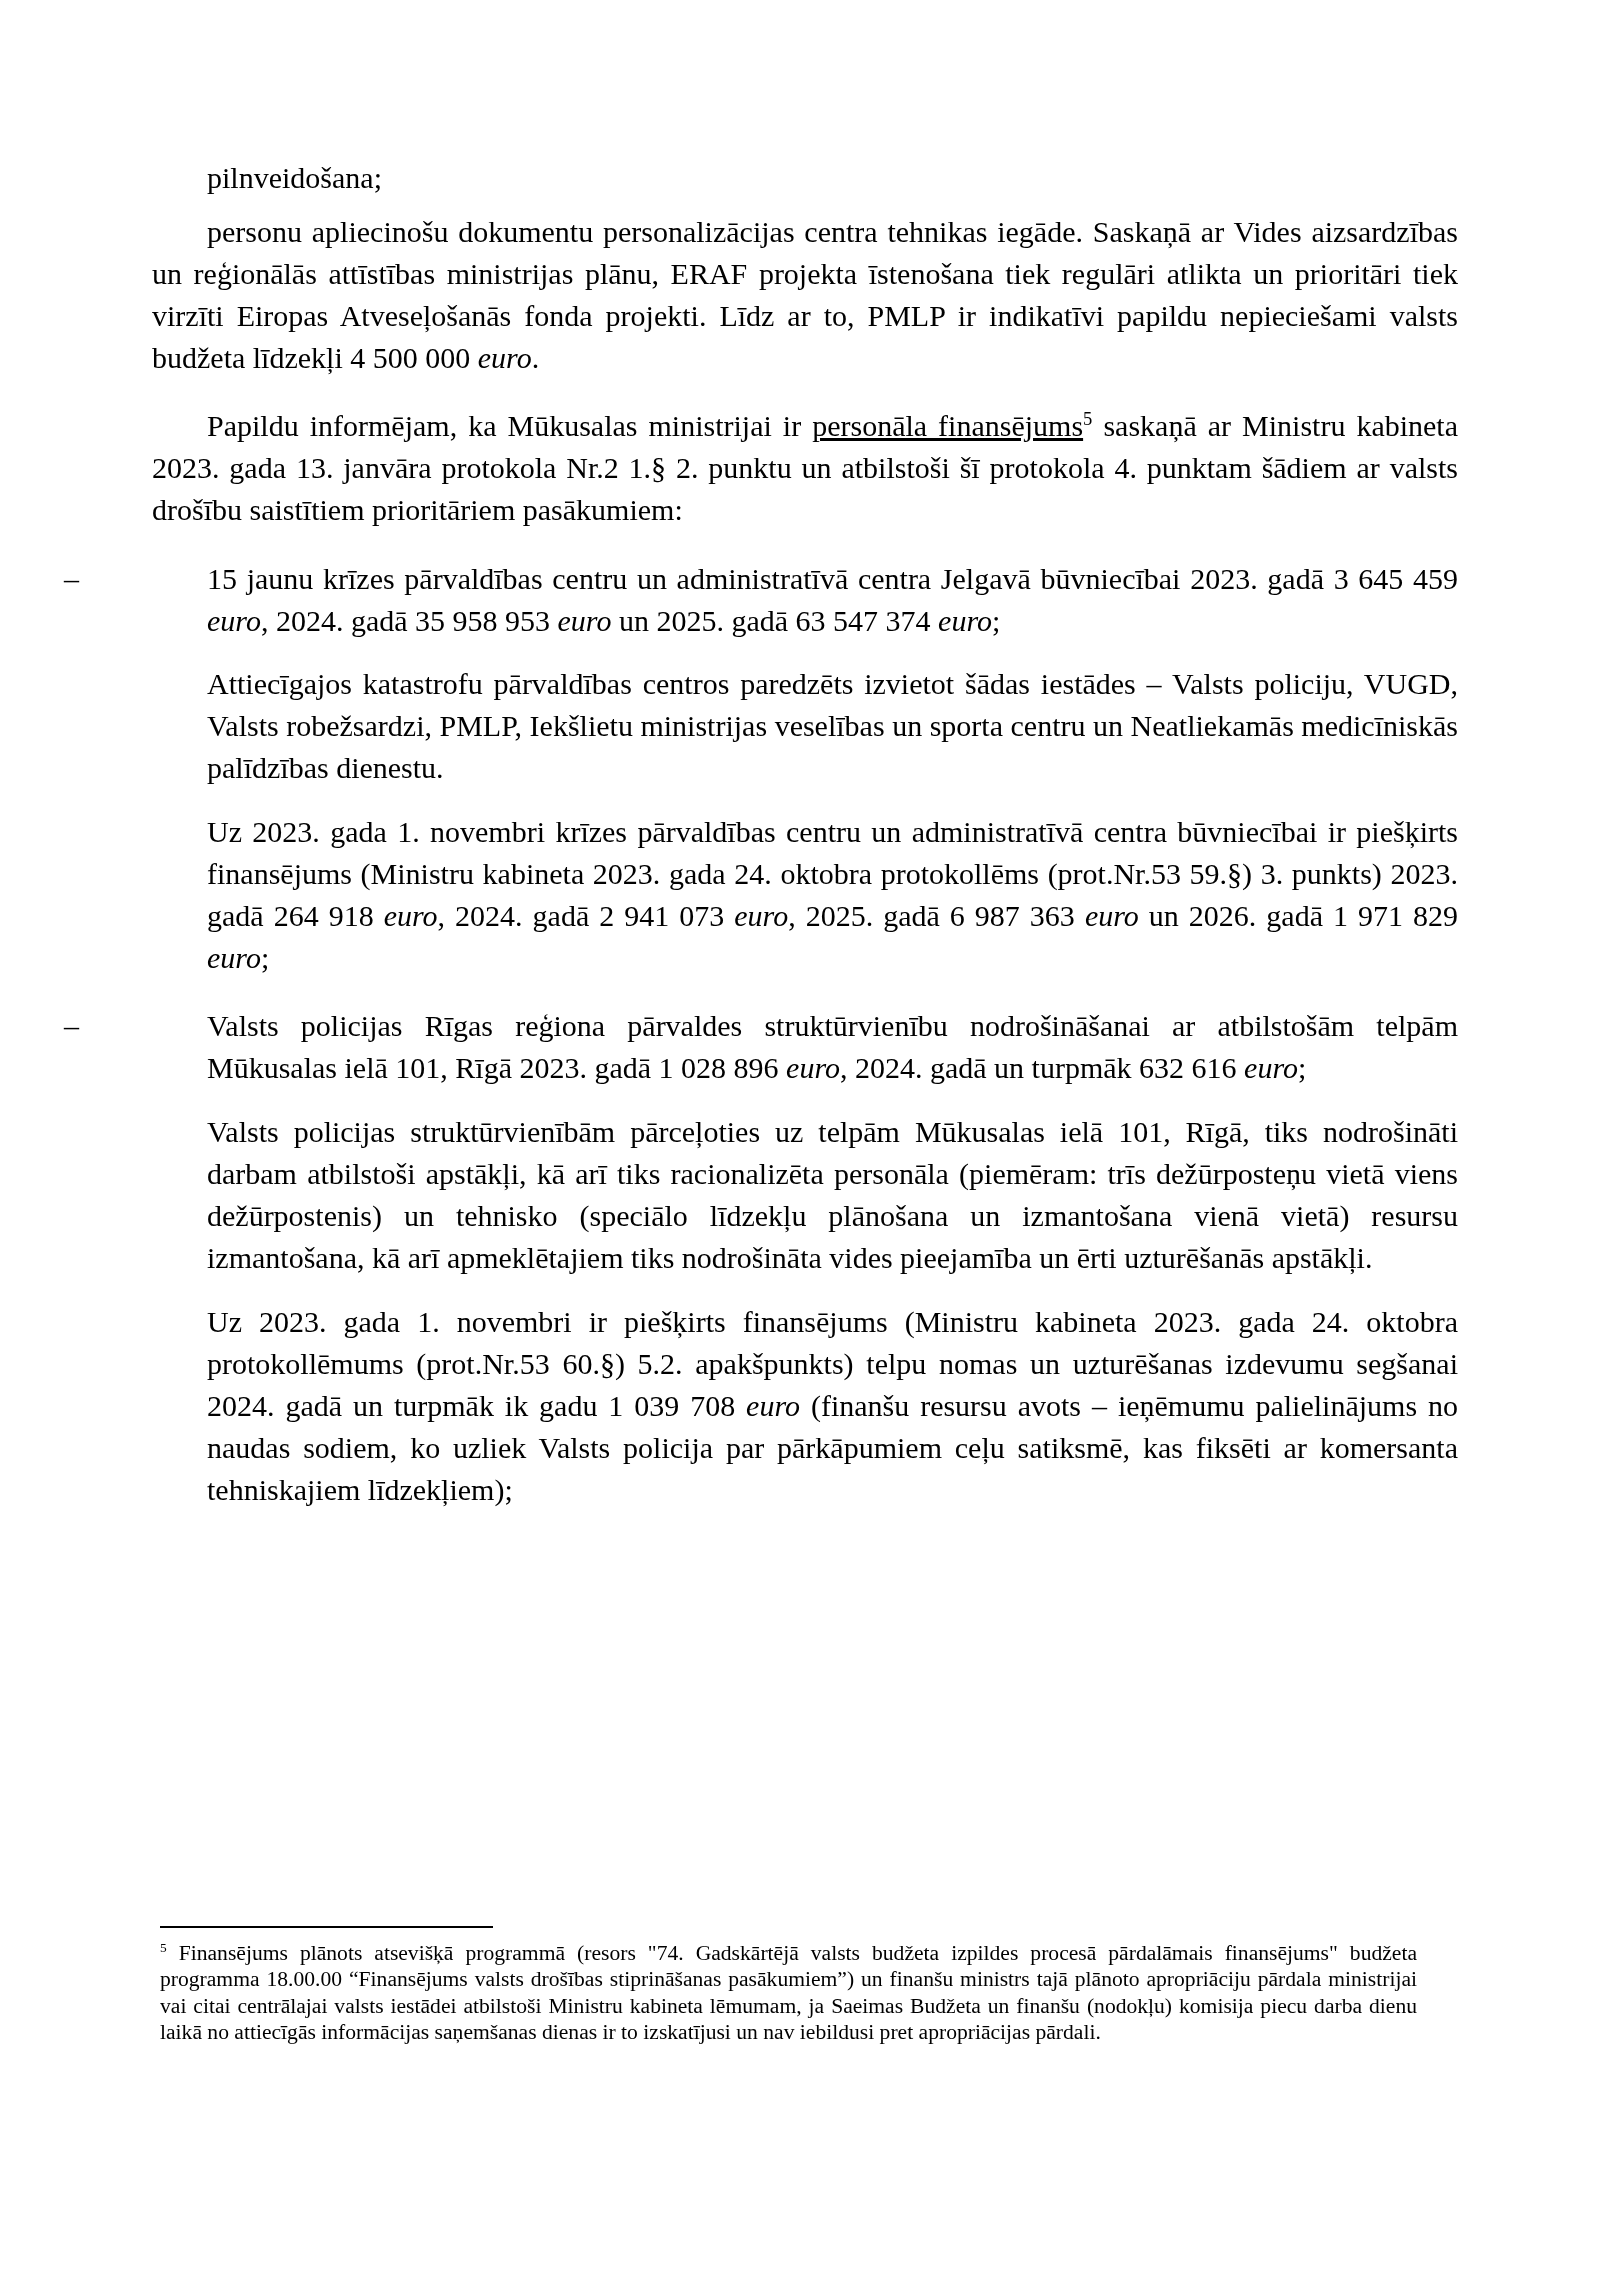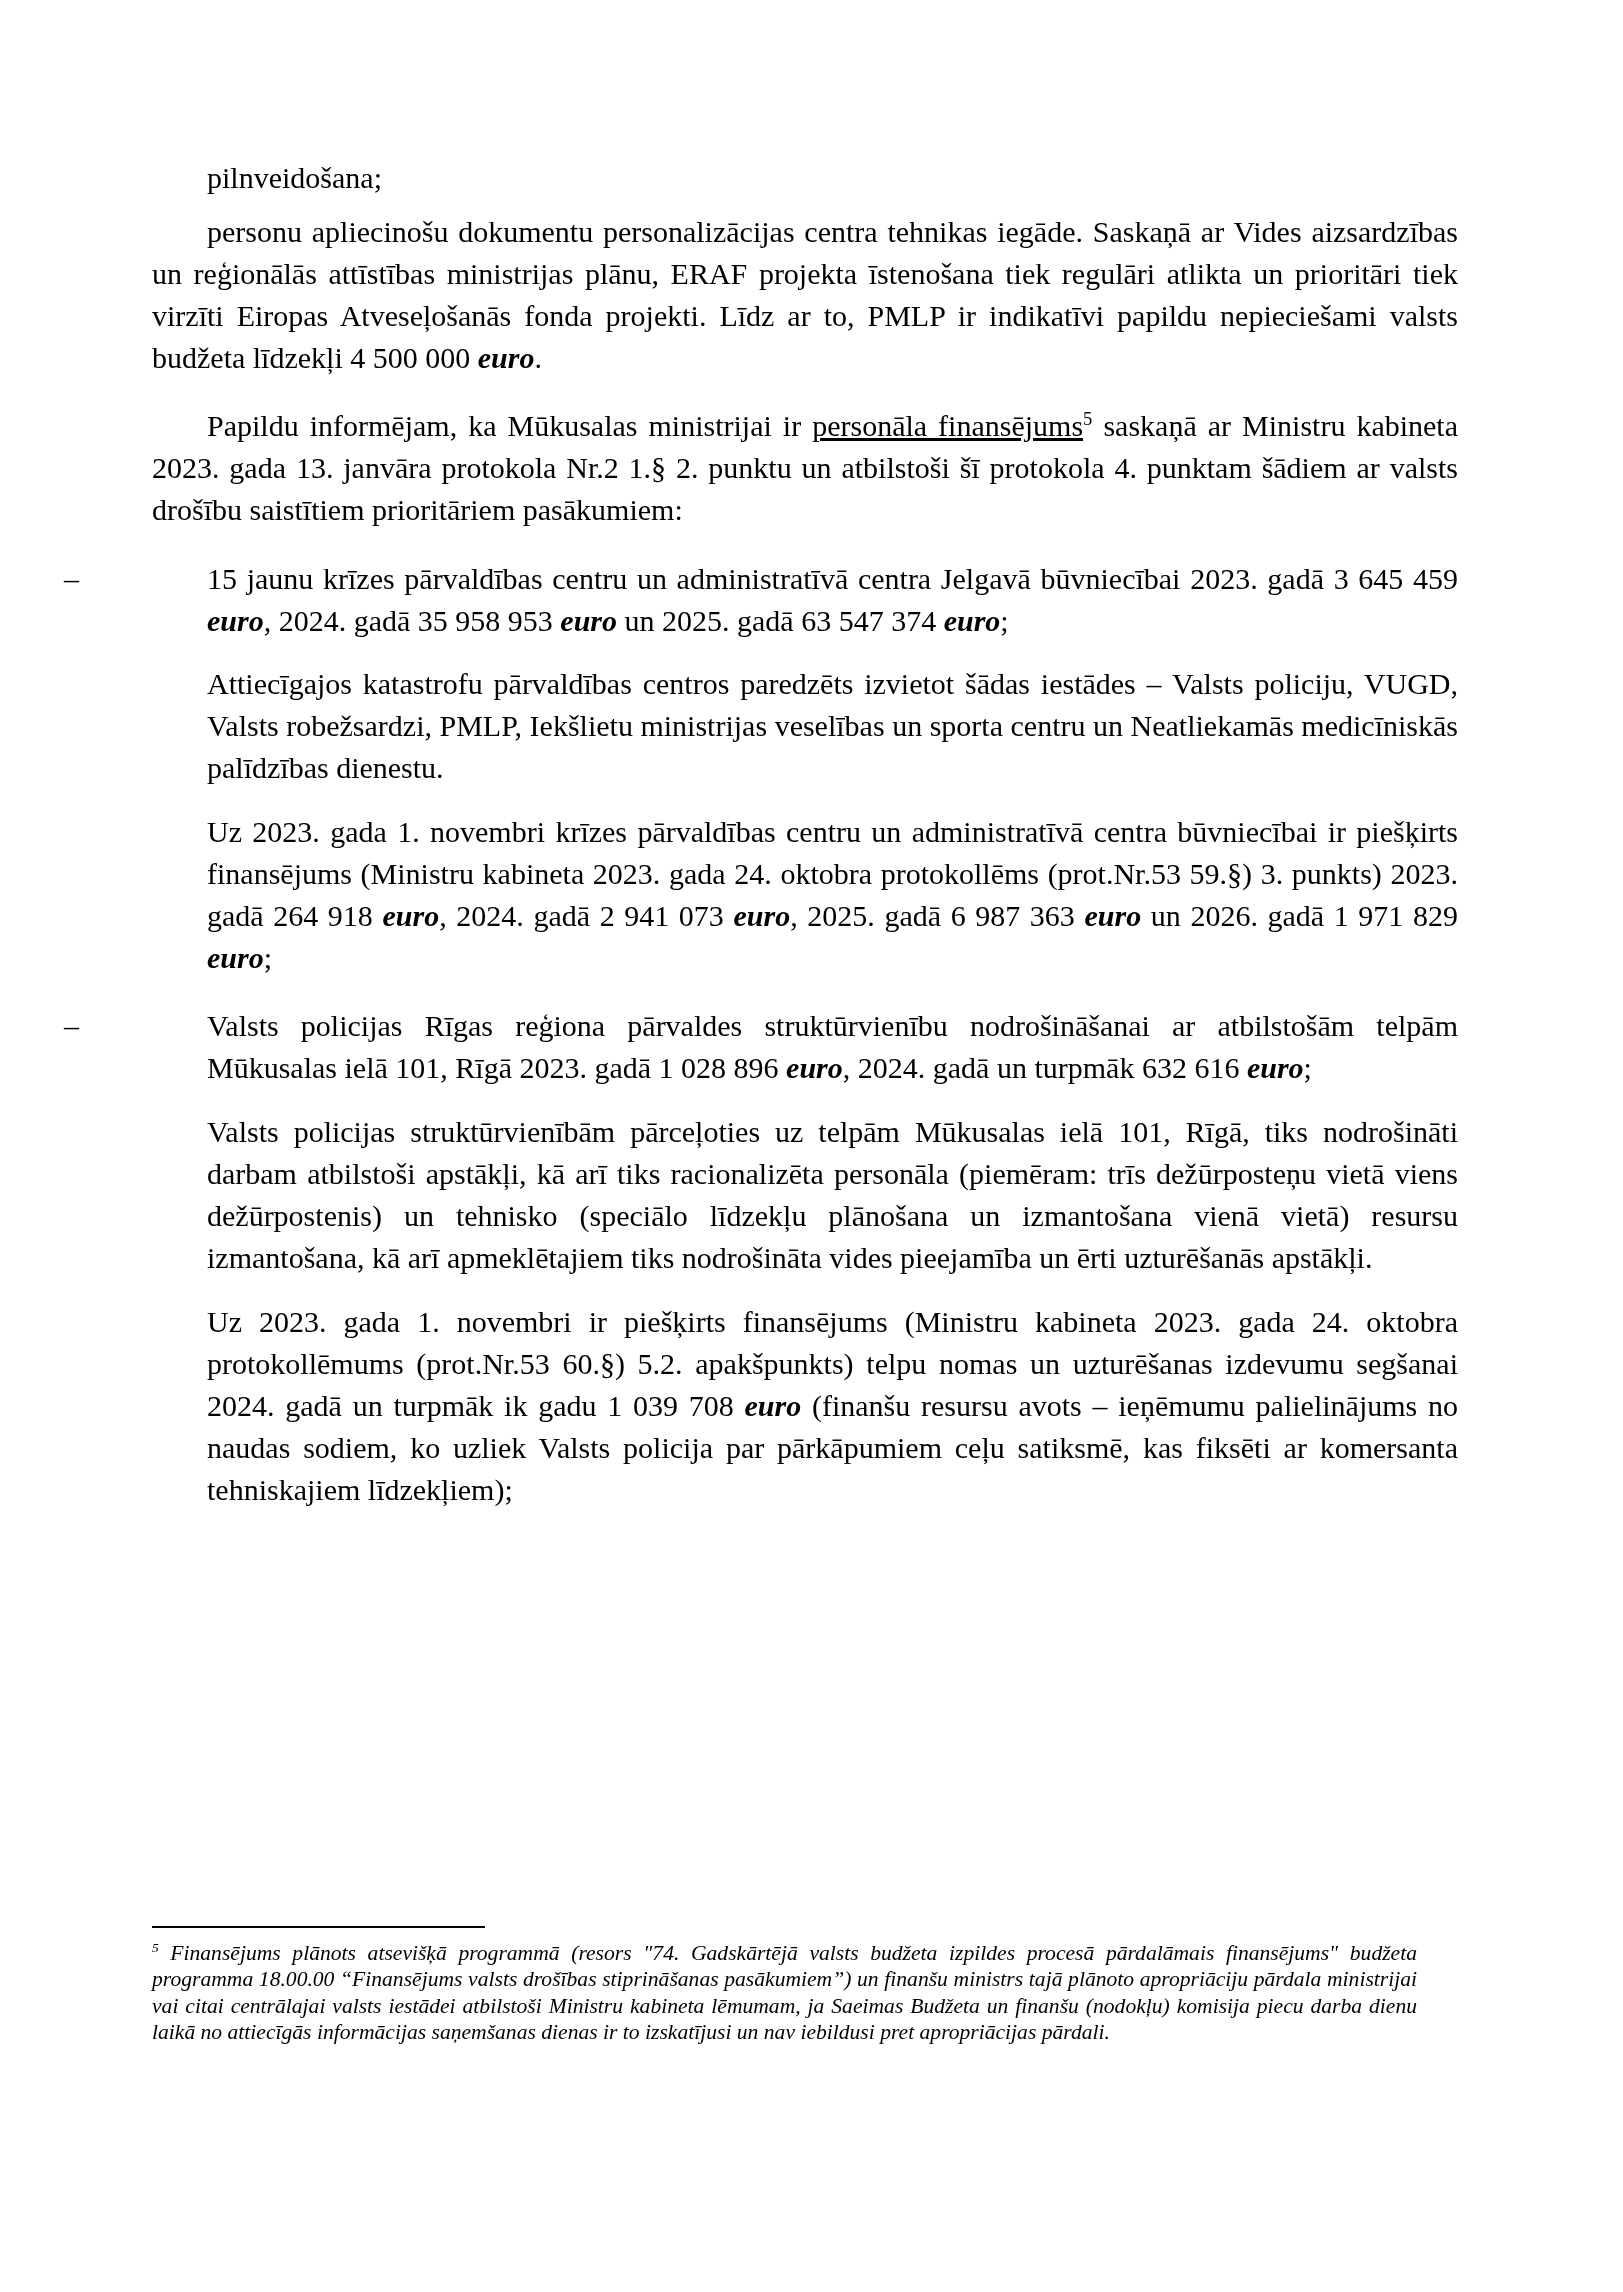--- a/index.html
+++ b/index.html
@@ -47,34 +47,33 @@
     margin-left: 55px;
   }
   .list-item .item-text { margin: 0; }
   .list-item .dash {
     position: absolute;
     left: -143px;
     top: 0;
     font-style: normal;
   }
 
-  .italic { font-style: italic; font-weight: bold; }
+  .italic { font-style: italic; }
   .underline { text-decoration: underline; }
   .sup {
     font-size: 0.62em;
     vertical-align: super;
     line-height: 0;
   }
 
   .footnote-area {
     position: absolute;
-    left: 152px;
+    left: 160px;
     right: 206px;
     top: 1926px;
-    font-style: italic;
   }
   .footnote-rule {
     width: 333px;
     height: 0;
     border-top: 2px solid #000000;
     margin-bottom: 11.8px;
   }
   .footnote-text {
     margin: 0;
     font-size: 21.6px;

